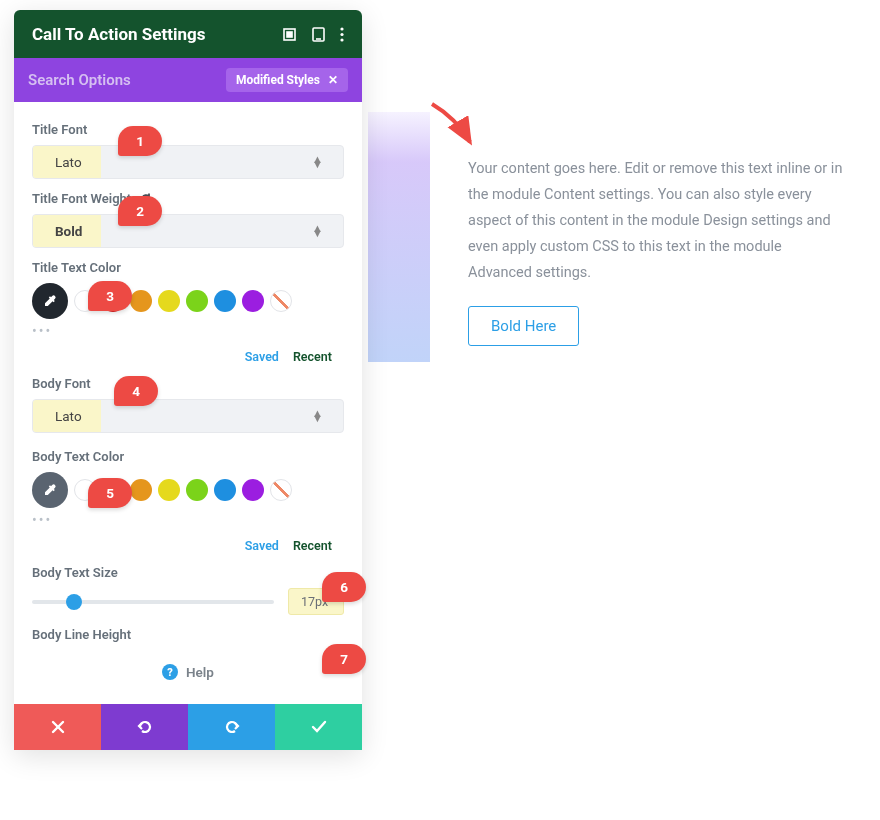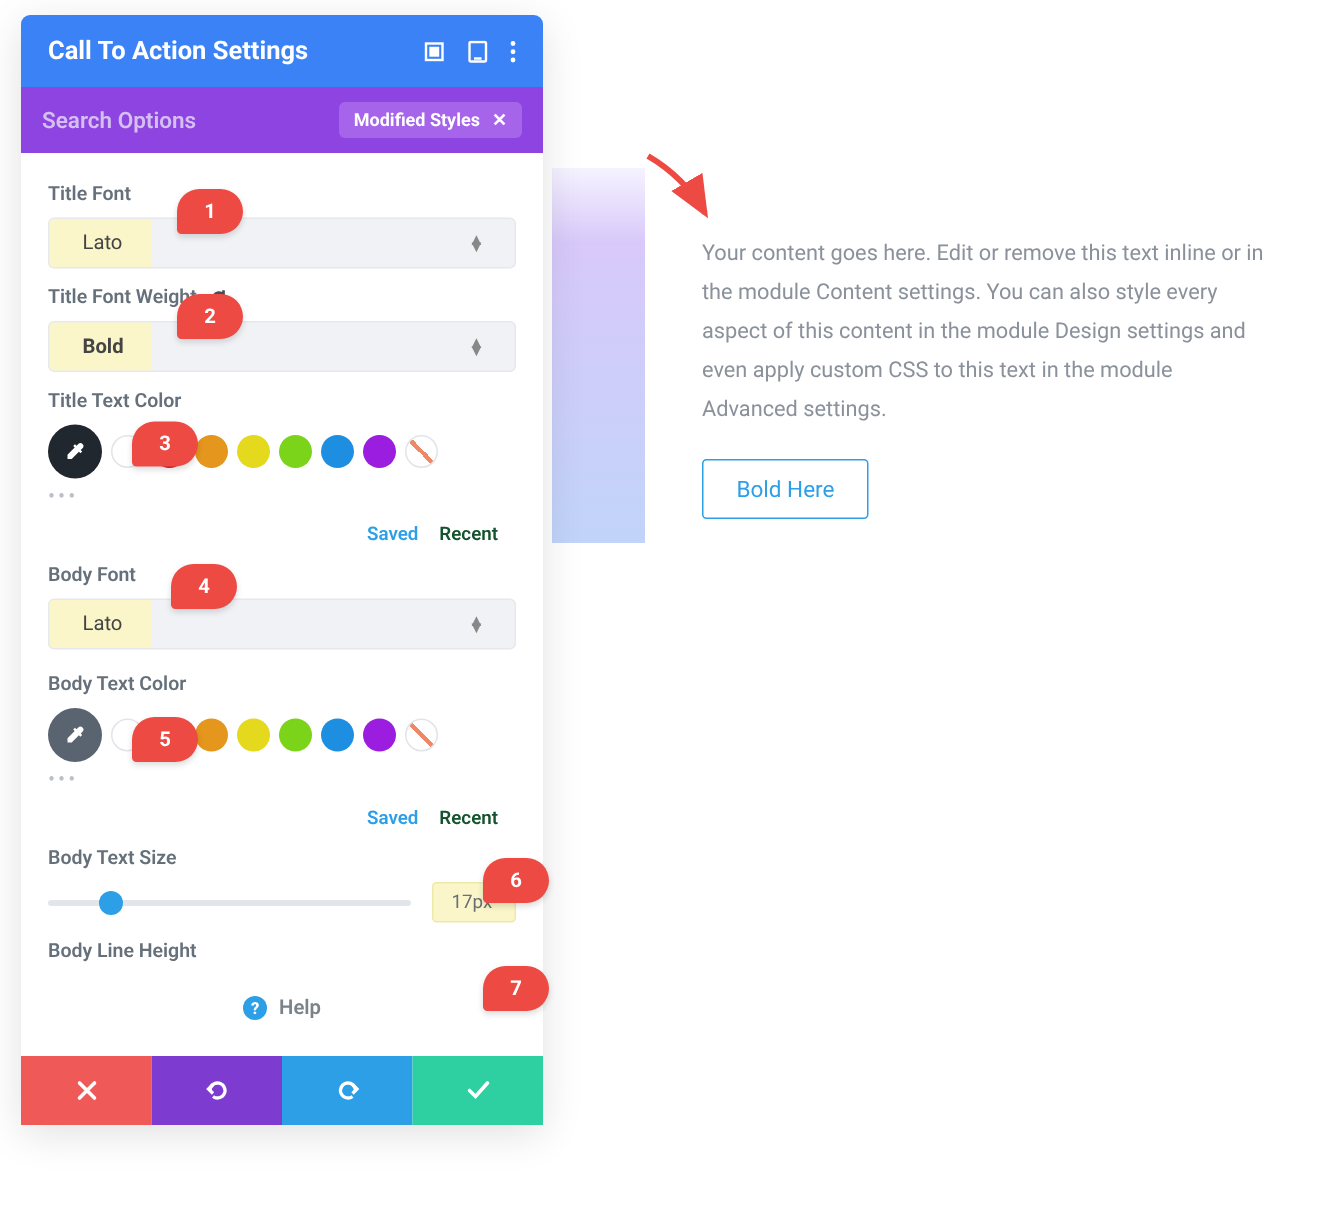--- a/index.html
+++ b/index.html
@@ -1,18 +1,18 @@
 <!DOCTYPE html>
 <html><head>
 <meta charset="utf-8">
 <style>
 * { box-sizing: border-box; margin: 0; padding: 0; }
 body { font-family: -apple-system, "Segoe UI", Roboto, Arial, sans-serif; background: #fff; width: 880px; height: 820px; position: relative; overflow: hidden; }
 .panel { position: absolute; left: 14px; top: 10px; width: 348px; background: #fff; border-radius: 6px; box-shadow: 0 6px 28px rgba(0,0,0,0.12); overflow: visible; }
-.hdr { background: #3b82f6; color: #fff; padding: 14px 18px; display: flex; align-items: center; justify-content: space-between; border-radius: 6px 6px 0 0; }
+.hdr { background: #14532d; color: #fff; padding: 14px 18px; display: flex; align-items: center; justify-content: space-between; border-radius: 6px 6px 0 0; }
 .hdr h2 { font-size: 17px; font-weight: 700; }
 .hdr-icons { display: flex; gap: 14px; align-items: center; }
 .hdr-icons span { cursor: pointer; display: inline-flex; }
 .subbar { background: #8e44e0; display: flex; align-items: center; justify-content: space-between; padding: 10px 14px; }
 .search { color: #d5bff1; font-size: 15px; font-weight: 600; }
 .chip { background: #a564ea; color: #fff; font-size: 12px; font-weight: 700; padding: 5px 10px; border-radius: 4px; display: flex; align-items: center; gap: 8px; }
 .chip .x { font-weight: 900; cursor: pointer; }
 .body { padding: 8px 18px 14px; }
 .lbl { font-size: 13px; color: #66707a; font-weight: 600; margin: 12px 0 8px; display: flex; align-items: center; gap: 8px; }
 .reset-icon { width: 14px; height: 14px; cursor: pointer; }

